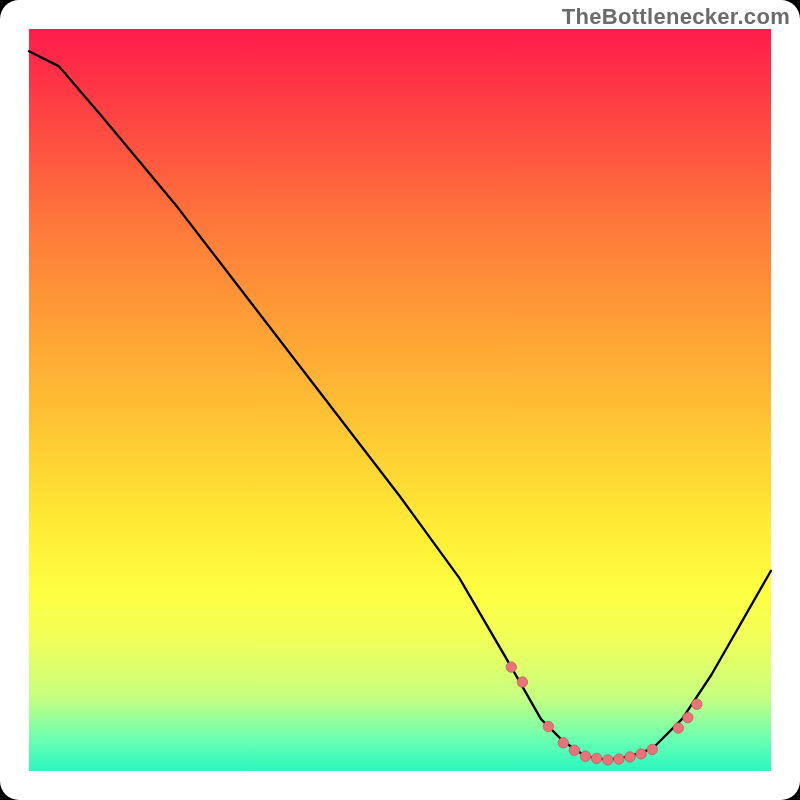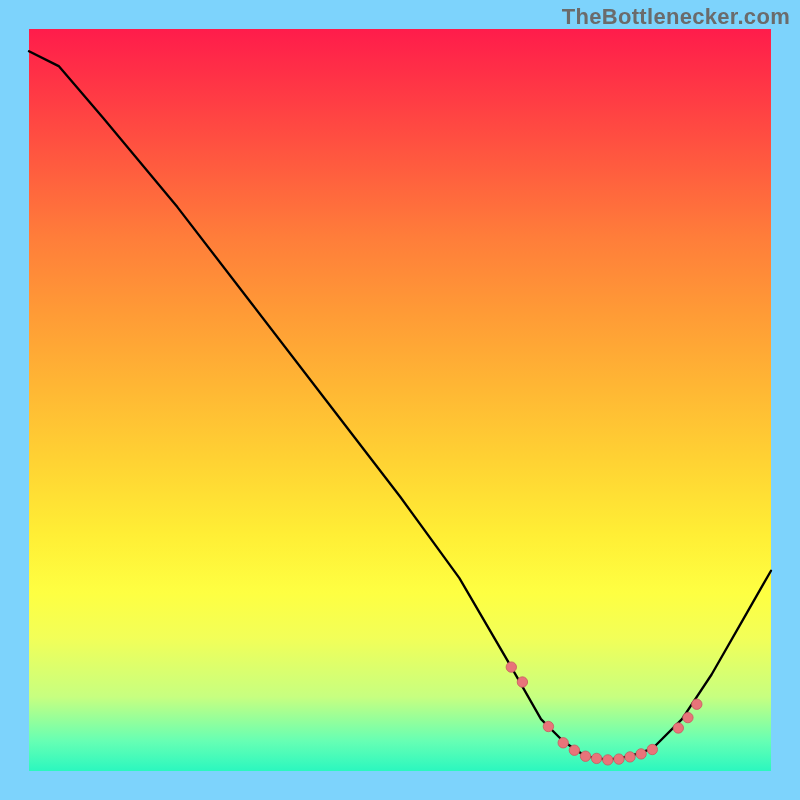--- a/index.html
+++ b/index.html
@@ -8,21 +8,22 @@
     width: 800px;
     height: 800px;
     background: #000;
     overflow: hidden;
     font-family: Arial, Helvetica, sans-serif;
   }
   .frame {
     position: relative;
     width: 800px;
     height: 800px;
-    background: #7dd3fc;
+    background: #ffffff;
+    border-radius: 19px;
   }
   .attribution {
     position: absolute;
     top: 4px;
     right: 10px;
     color: #6b6b6b;
     font-size: 22px;
     font-weight: 600;
     letter-spacing: 0.3px;
     z-index: 5;

